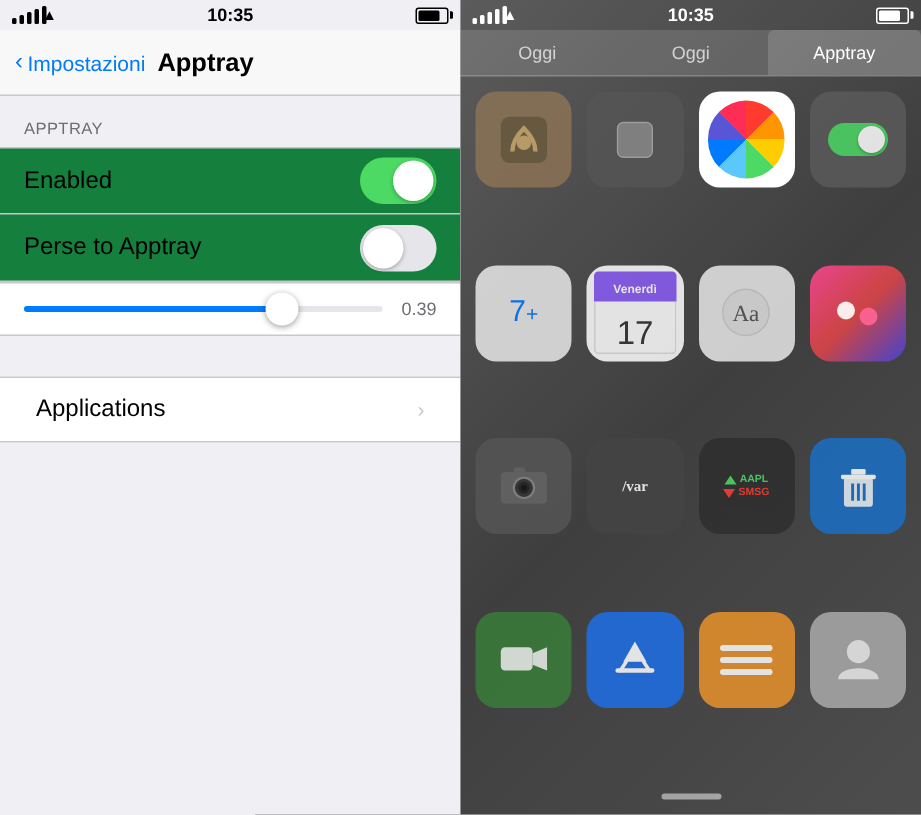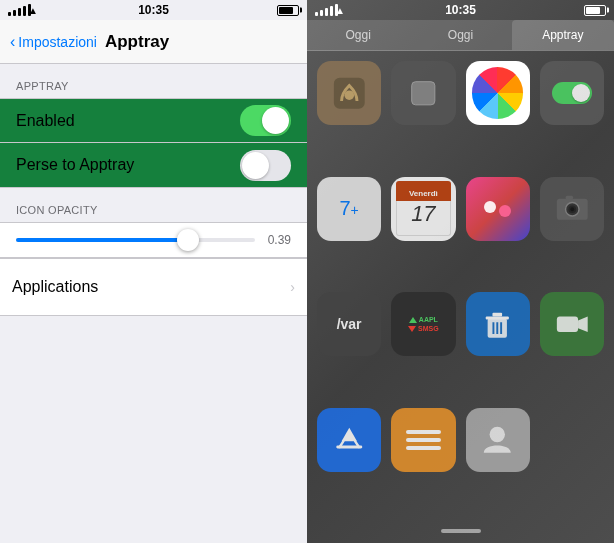--- a/index.html
+++ b/index.html
@@ -222,25 +222,26 @@
       font-size: 12px;
       color: #6d6d72;
       min-width: 28px;
       text-align: right;
     }
 
     .applications-row {
       display: flex;
       align-items: center;
       justify-content: space-between;
-      padding: 0 12px;
-      height: 58px;
+      padding: 0 24px;
+      height: 44px;
       background: #fff;
       border-top: 1px solid #c8c7cc;
       border-bottom: 1px solid #c8c7cc;
+      margin-top: 27px;
     }
     .chevron-right {
       color: #c7c7cc;
       font-size: 14px;
     }
 
     
     .right-panel {
       width: 307px;
       height: 543px;
@@ -482,21 +483,20 @@
         </div>
       </div>
       <div class="settings-row">
         <span class="row-label">Perse to Apptray</span>
         <div class="toggle off">
           <div class="toggle-knob"></div>
         </div>
       </div>
     </div>
 
-    <div class="section-header">ICON OPACITY</div>
     <div class="slider-section">
       <div class="slider-container">
         <div class="slider-track">
           <div class="slider-fill"></div>
           <div class="slider-thumb"></div>
         </div>
         <span class="slider-value">0.39</span>
       </div>
     </div>
 
@@ -560,50 +560,56 @@
         </div>
       </div>
     </div>
 
     <div class="app-icon app-7plus icon-opacity">
       <span class="app-text-blue" style="font-size:20px;font-weight:300;color:#007aff;">7<span style="font-size:14px;">+</span></span>
     </div>
 
     <div class="app-icon app-calendar icon-opacity">
       <div style="display:flex;flex-direction:column;align-items:center;width:85%;height:85%;">
-        <div style="background:#c2410c;width:100%;text-align:center;border-radius:3px 3px 0 0;padding:1px 0;">
+        <div style="background:#8b5cf6;width:100%;text-align:center;border-radius:3px 3px 0 0;padding:1px 0;">
           <span style="font-size:8px;color:#fff;font-weight:600;">Venerdì</span>
         </div>
-        <div style="flex:1;display:flex;align-items:flex-start;justify-content:center;border:1px solid #e0e0e0;border-top:none;width:100%;border-radius:0 0 3px 3px;font-style:italic;">
+        <div style="flex:1;display:flex;align-items:flex-end;justify-content:center;border:1px solid #e0e0e0;border-top:none;width:100%;border-radius:0 0 3px 3px;">
           <span style="font-size:22px;font-weight:200;color:#333;">17</span>
         </div>
       </div>
     </div>
 
+    <div class="app-icon app-fontbook icon-opacity">
+      <svg viewBox="0 0 40 40">
+        <circle cx="20" cy="20" r="16" fill="#e0e0e0" stroke="#ccc" stroke-width="1"></circle>
+        <text x="20" y="26" text-anchor="middle" font-size="16" font-family="Georgia,serif" fill="#555">Aa</text>
+      </svg>
+    </div>
 
     <div class="app-icon" style="background:linear-gradient(135deg,#e8458c,#c44,#44c)">
       <div style="display:flex;gap:3px;">
         <div style="width:12px;height:12px;border-radius:50%;background:rgba(255,255,255,0.9);"></div>
         <div style="width:12px;height:12px;border-radius:50%;background:rgba(255,100,150,0.9);margin-top:4px;"></div>
       </div>
     </div>
 
     <div class="app-icon app-camera icon-opacity">
       <svg viewBox="0 0 40 40">
         <rect x="4" y="10" width="32" height="22" rx="3" fill="#666"></rect>
         <circle cx="20" cy="21" r="7" fill="#333" stroke="#888" stroke-width="1.5"></circle>
         <circle cx="20" cy="21" r="4" fill="#222"></circle>
         <circle cx="20" cy="21" r="2" fill="#111"></circle>
         <rect x="13" y="7" width="8" height="4" rx="2" fill="#666"></rect>
       </svg>
     </div>
 
     <div class="app-icon app-var icon-opacity">
       <div style="display:flex;flex-direction:column;align-items:flex-start;padding:4px;">
-        <span style="font-size:14px;color:#fff;font-family:Liberation Sans, sans-serif;font-weight:600;">/var</span>
+        <span style="font-size:10px;color:#fff;font-family:Liberation Serif, serif;font-weight:600;">/var</span>
       </div>
     </div>
 
     <div class="app-icon app-stocks icon-opacity">
       <div style="display:flex;flex-direction:column;align-items:center;gap:2px;">
         <div style="display:flex;align-items:center;gap:2px;">
           <div class="stocks-triangle-up"></div>
           <span style="font-size:7px;color:#4cd964;font-weight:700;">AAPL</span>
         </div>
         <div style="display:flex;align-items:center;gap:2px;">

